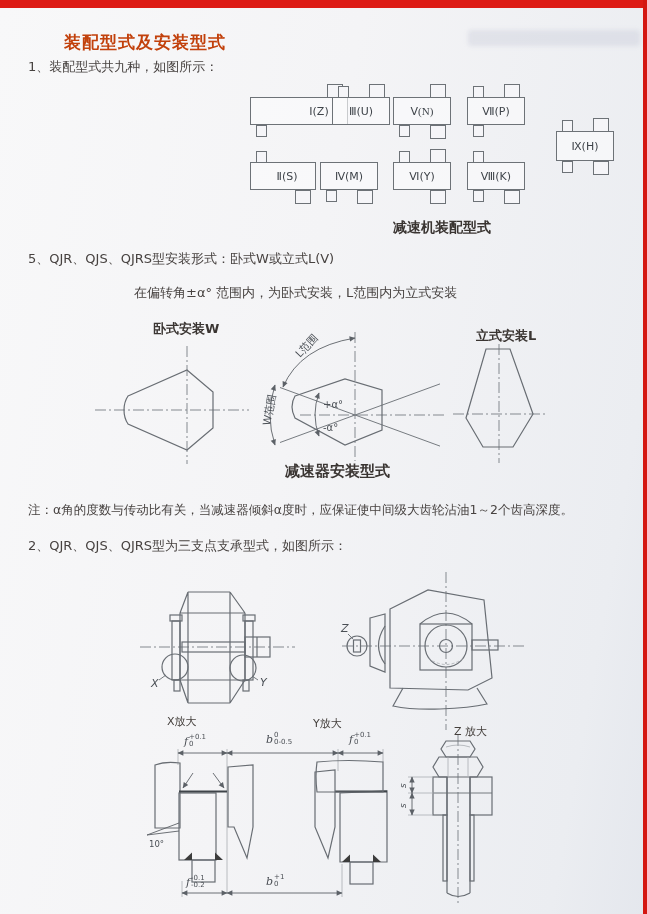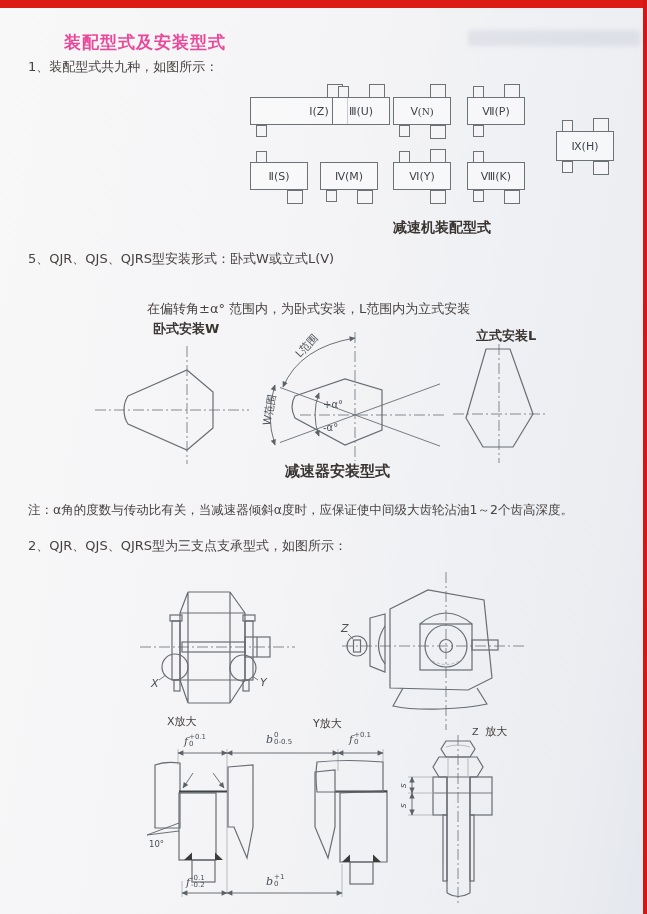--- a/index.html
+++ b/index.html
@@ -7,21 +7,21 @@
     width:647px; height:914px; position:relative; overflow:hidden;
     background: linear-gradient(100deg,#f8f8f9 0%,#f4f4f6 45%,#ebedf1 88%,#e4e7ed 100%);
     font-family:"DejaVu Sans","Liberation Sans",sans-serif;
     color:#46413e;
   }
   .abs { position:absolute; white-space:nowrap; }
   .edge-top { position:absolute; left:0; top:0; width:647px; height:8px; background:#dd1b15; }
   .edge-right { position:absolute; right:0; top:0; width:4px; height:914px; background:#d41712; }
   .watermark { position:absolute; left:468px; top:30px; width:172px; height:16px;
     background:rgba(168,175,194,0.22); border-radius:3px; filter:blur(2px); }
-  .title { font-size:17px; font-weight:bold; color:#ec4899; letter-spacing:1px; }
+  .title { font-size:17px; font-weight:bold; color:#c2410c; letter-spacing:1px; }
   .body-line { font-size:13px; color:#474240; }
   .caption { font-weight:bold; color:#3a3532; }
   .small-cap { font-size:11px; color:#45403d; }
   
   .abox { position:absolute; width:56px; height:26px; border:1.5px solid #6d7277;
     background:rgba(250,250,252,0.65); display:flex; align-items:center; justify-content:center;
     font-size:11px; color:#3f444a; }
   .abox.tall { height:28px; }
   .tab { position:absolute; border:1.5px solid #6d7277; background:#f5f5f8; }
   .tab.sm { width:9px; height:10px; }
@@ -72,21 +72,21 @@
   <span class="tab bg t r"></span>
   <span class="tab sm b l"></span>
 </div>
 <div class="abox tall" style="left:556px; top:131px;">
   <span>Ⅸ(H)</span>
   <span class="tab sm t l"></span>
   <span class="tab bg t r"></span>
   <span class="tab sm b l"></span>
   <span class="tab bg b r"></span>
 </div>
-<div class="abox" style="left:250px; top:162px;">
+<div class="abox" style="left:250px; top:162px;padding-left:8px;">
   <span>Ⅱ(S)</span>
   <span class="tab sm t l"></span>
   <span class="tab bg b r"></span>
 </div>
 <div class="abox" style="left:320px; top:162px;">
   <span>Ⅳ(M)</span>
   <span class="tab sm b l"></span>
   <span class="tab bg b r"></span>
 </div>
 <div class="abox" style="left:393px; top:162px;">
@@ -97,21 +97,21 @@
 </div>
 <div class="abox" style="left:467px; top:162px;">
   <span>Ⅷ(K)</span>
   <span class="tab sm t l"></span>
   <span class="tab sm b l"></span>
   <span class="tab bg b r"></span>
 </div>
 
 <div class="abs caption" style="left:393px; top:219px; font-size:14px;">减速机装配型式</div>
 <div class="abs body-line" style="left:28px; top:250px;">5、QJR、QJS、QJRS型安装形式：卧式W或立式L(V)</div>
-<div class="abs body-line" style="left:147px; top:284px;margin-top:16px;">在偏转角±α° 范围内，为卧式安装，L范围内为立式安装</div>
+<div class="abs body-line" style="left:134px; top:284px;">在偏转角±α° 范围内，为卧式安装，L范围内为立式安装</div>
 
 <div class="abs caption" style="left:153px; top:320px; font-size:13px;">卧式安装W</div>
 <div class="abs caption" style="left:476px; top:327px; font-size:13px;">立式安装L</div>
 
 <svg style="left:92px; top:338px;" width="165" height="135" viewBox="0 0 165 135">
   <line class="cl" x1="95" y1="8" x2="95" y2="126"></line>
   <line class="cl" x1="3" y1="72" x2="157" y2="72"></line>
   <path class="ln" d="M36,58 L95,32 L121,54 L121,90 L95,112 L36,86 Q32,80 32,72 Q32,64 36,58 Z"></path>
 </svg>
 
@@ -179,21 +179,21 @@
   <path class="ln" d="M30,58 L45,54 L45,112 L30,106 Z"></path>
   <path class="ln" d="M45,66 Q32,86 45,104"></path>
   <circle class="ln" cx="17" cy="86" r="10"></circle>
   <rect class="ln" x="13.5" y="80" width="7" height="12"></rect>
   <line class="ln" x1="8" y1="74" x2="13" y2="79" style="stroke-width:0.9"></line>
   <text x="1" y="72" font-size="11" font-style="italic">Z</text>
 </svg>
 
 <div class="abs small-cap" style="left:167px; top:714px;">X放大</div>
 <div class="abs small-cap" style="left:313px; top:716px;">Y放大</div>
-<div class="abs small-cap" style="left:472px; top:724px;font-family:Liberation Mono, monospace;">Z 放大</div>
+<div class="abs small-cap" style="left:454px; top:724px;">Z 放大</div>
 
 <svg style="left:133px; top:731px;" width="270" height="182" viewBox="0 0 270 182">
   <defs>
     <marker id="arX" markerWidth="8" markerHeight="8" refX="6.5" refY="4" orient="auto-start-reverse" viewBox="0 0 8 8">
       <path d="M0.5,1 L7,4 L0.5,7 Z" fill="#5c6167"></path>
     </marker>
     <pattern id="hx" width="6" height="6" patternUnits="userSpaceOnUse" patternTransform="rotate(45)">
       <line x1="0" y1="0" x2="0" y2="6" stroke="#9aa0a8" stroke-width="1.1"></line>
     </pattern>
   </defs>

